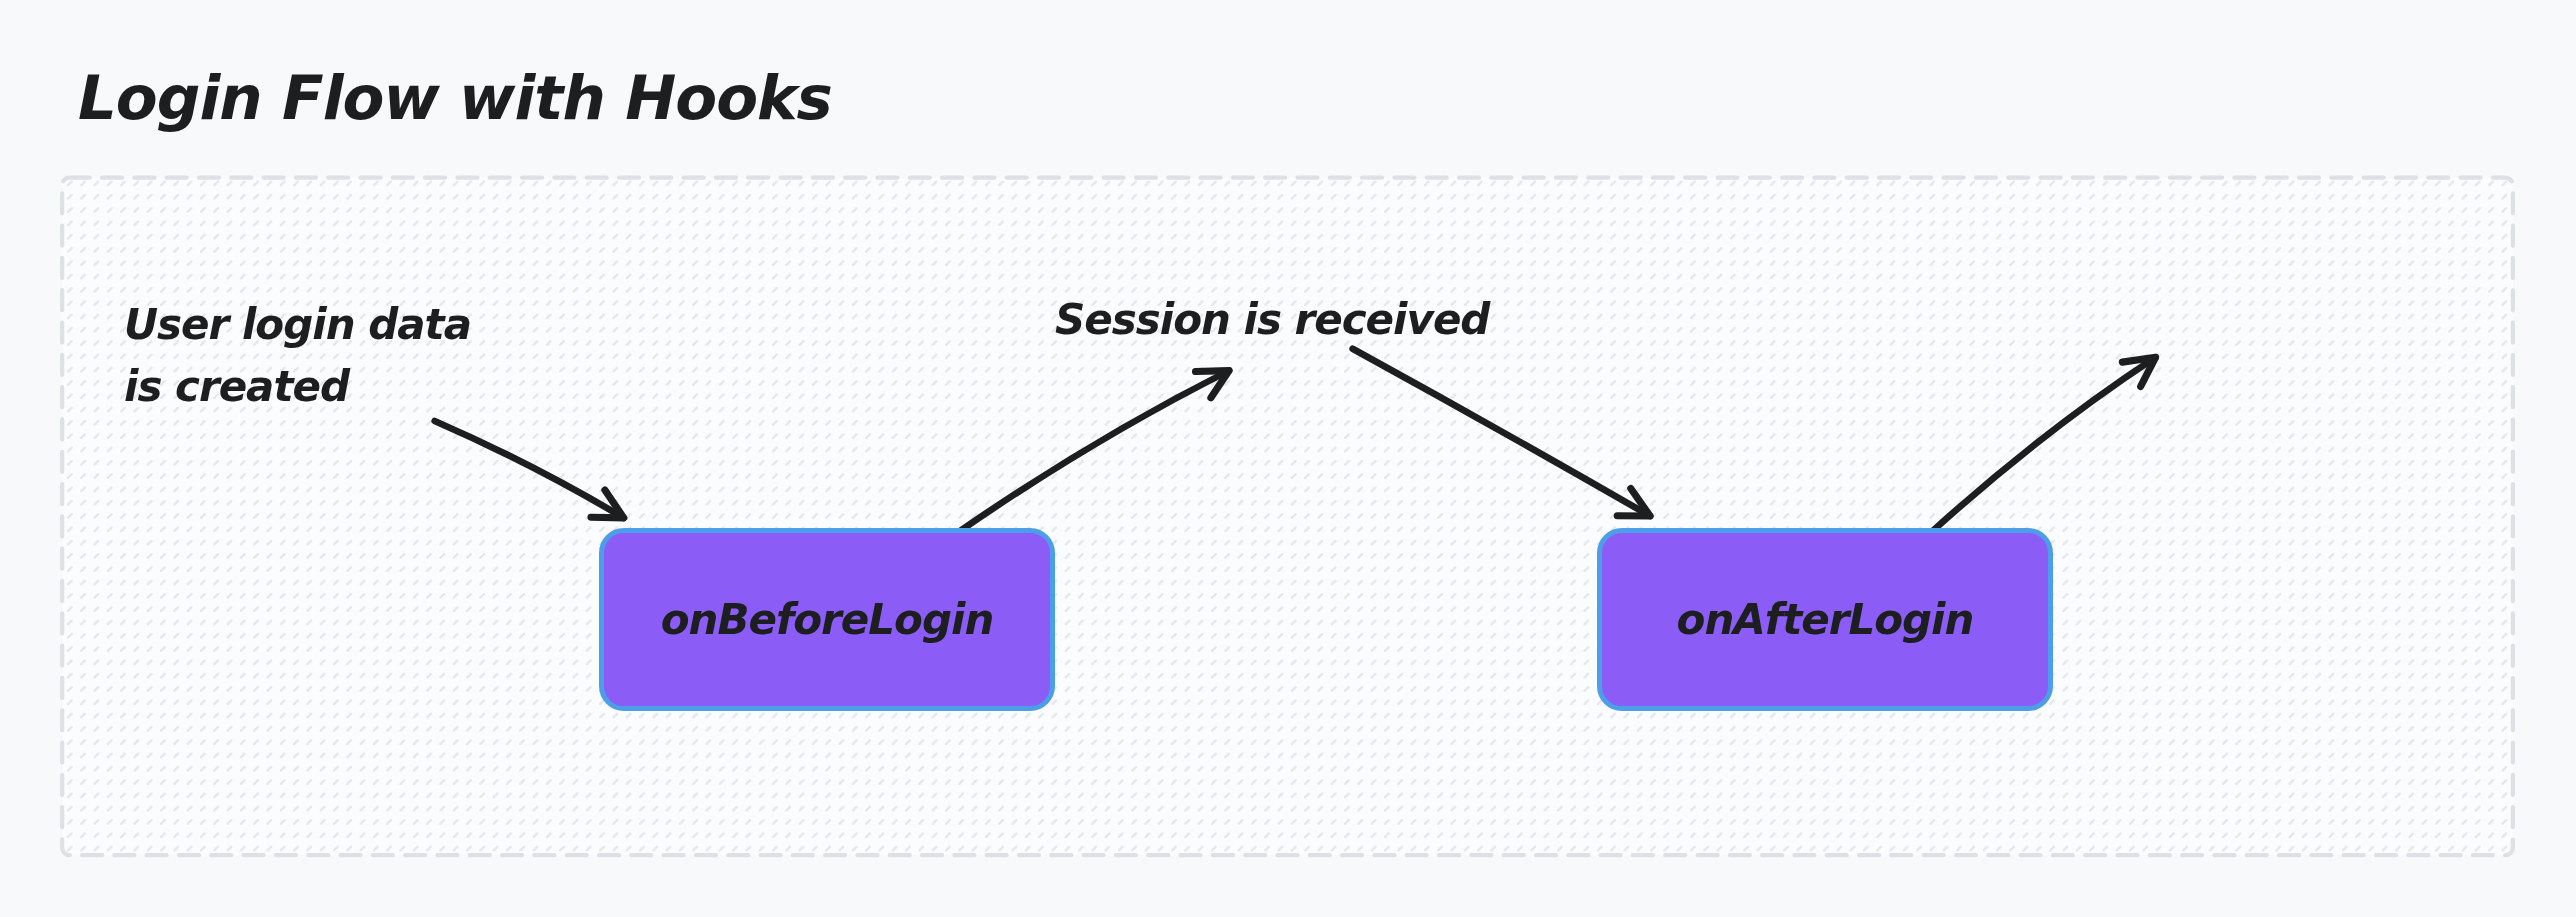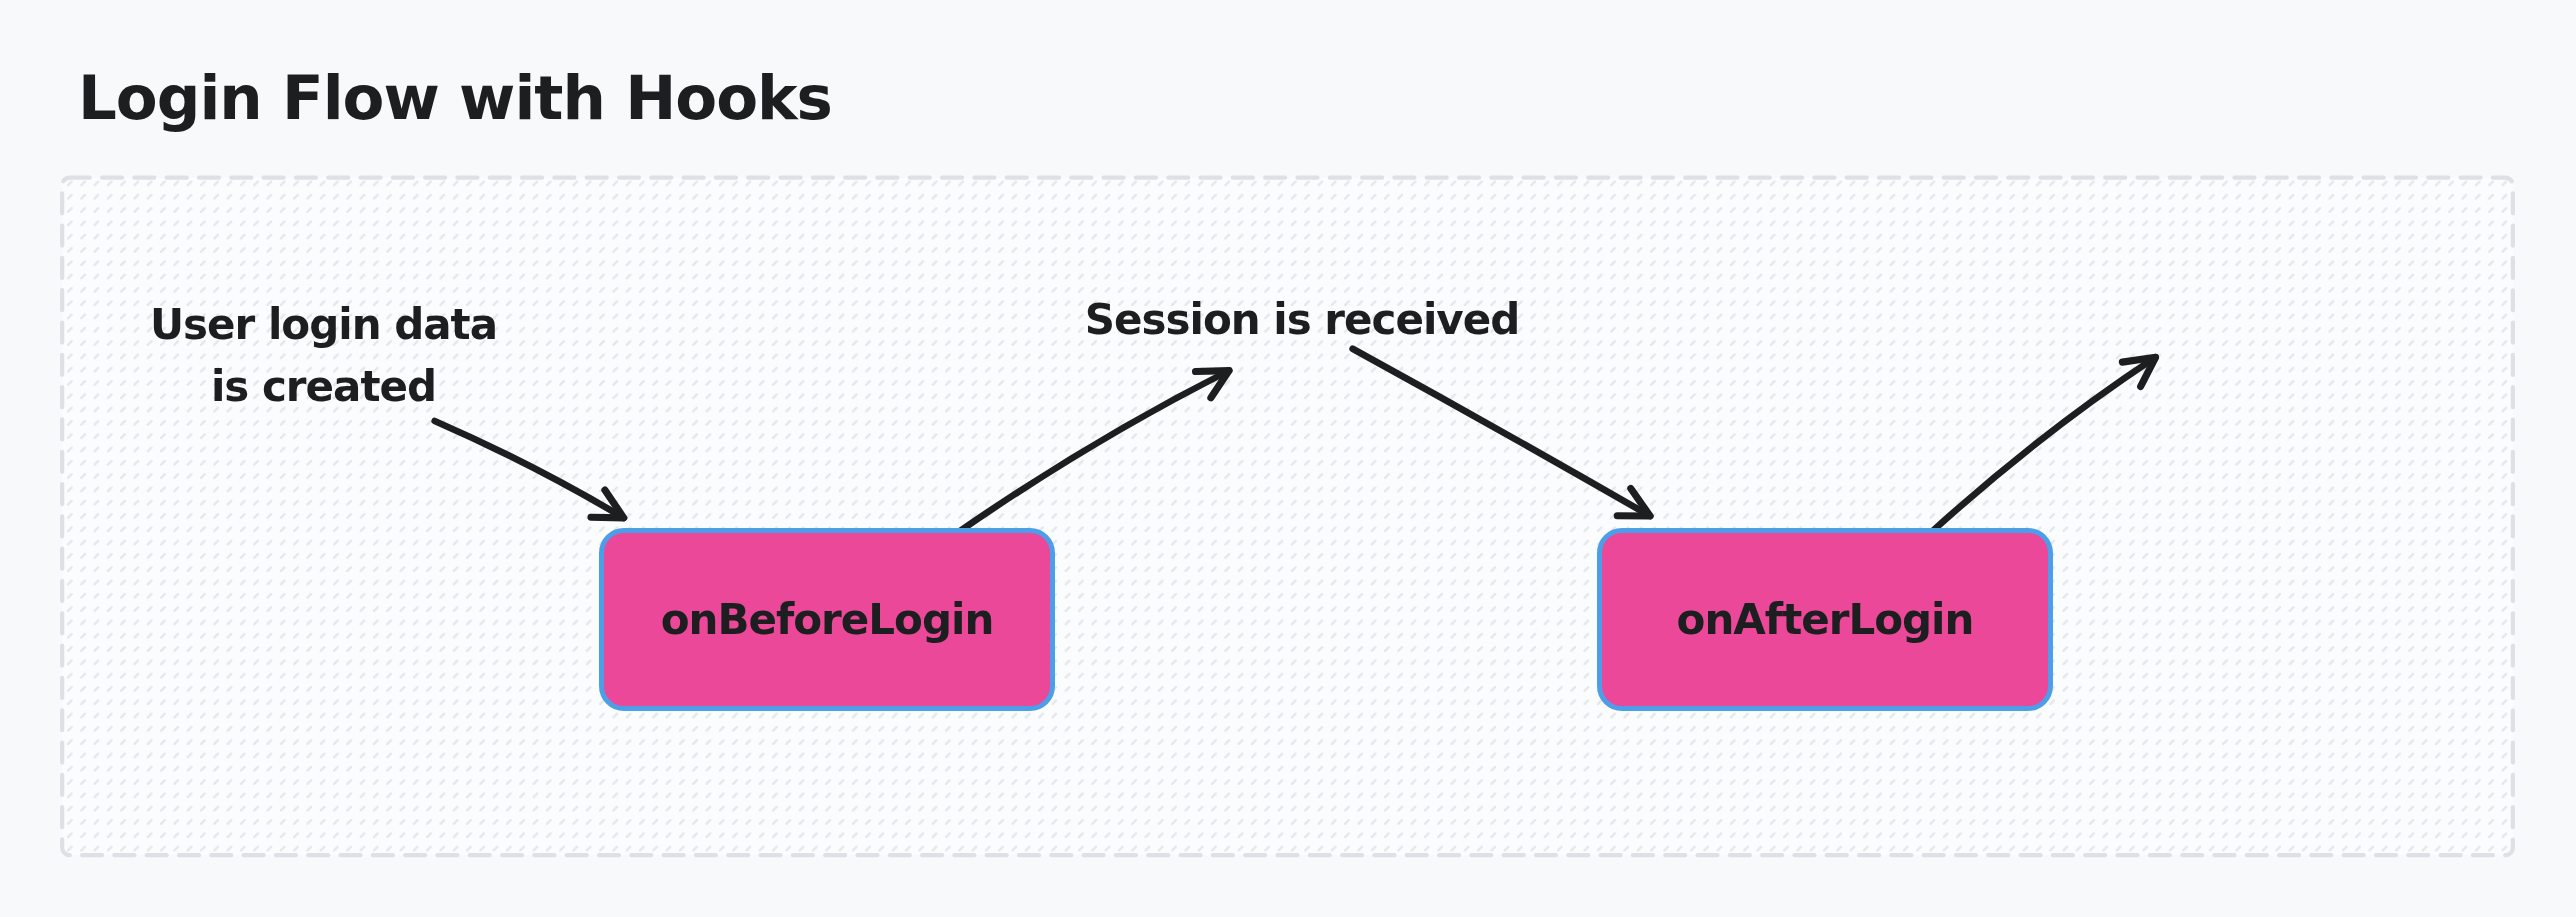--- a/index.html
+++ b/index.html
@@ -8,20 +8,21 @@
     width: 2576px;
     height: 917px;
     overflow: hidden;
     background: #f8f9fb;
     font-family: "DejaVu Sans", "Liberation Sans", sans-serif;
   }
   .canvas {
     position: relative;
     width: 2576px;
     height: 917px;
+    font-style: italic;
   }
   .title {
     position: absolute;
     left: 78px;
     top: 61px;
     margin: 0;
     font-size: 61px;
     line-height: 73px;
     font-weight: 700;
     letter-spacing: -1px;
@@ -32,21 +33,21 @@
     position: absolute;
     left: 0;
     top: 0;
     width: 2576px;
     height: 917px;
     overflow: visible;
   }
   .node {
     position: absolute;
     box-sizing: border-box;
-    background: #ec4899;
+    background: #8b5cf6;
     border: 5.7px solid #4d9ee9;
     border-radius: 25px;
     display: flex;
     align-items: center;
     justify-content: center;
   }
   .node-before { left: 599px; top: 528px; width: 456px; height: 183px; }
   .node-after  { left: 1597px; top: 528px; width: 456px; height: 183px; align-items: center; }
   .node-label {
     font-size: 42px;
@@ -54,21 +55,21 @@
     letter-spacing: -1px;
     color: #1d1e20;
     white-space: nowrap;
   }
   .annotation {
     position: absolute;
     font-size: 42px;
     font-weight: 700;
     letter-spacing: -1px;
     color: #1d1e20;
-    text-align: center;
+    text-align: left;
     white-space: nowrap;
   }
   .ann-login-data { left: 124px; top: 294px; width: 399px; line-height: 62px; }
   .ann-session    { left: 1055px; top: 293px; width: 494px; line-height: 53px; }
   .ann-logged-in  { left: 1970px; top: 280px; width: 494px; line-height: 53px; }
 </style>
 </head>
 <body>
 
 <div class="canvas">

